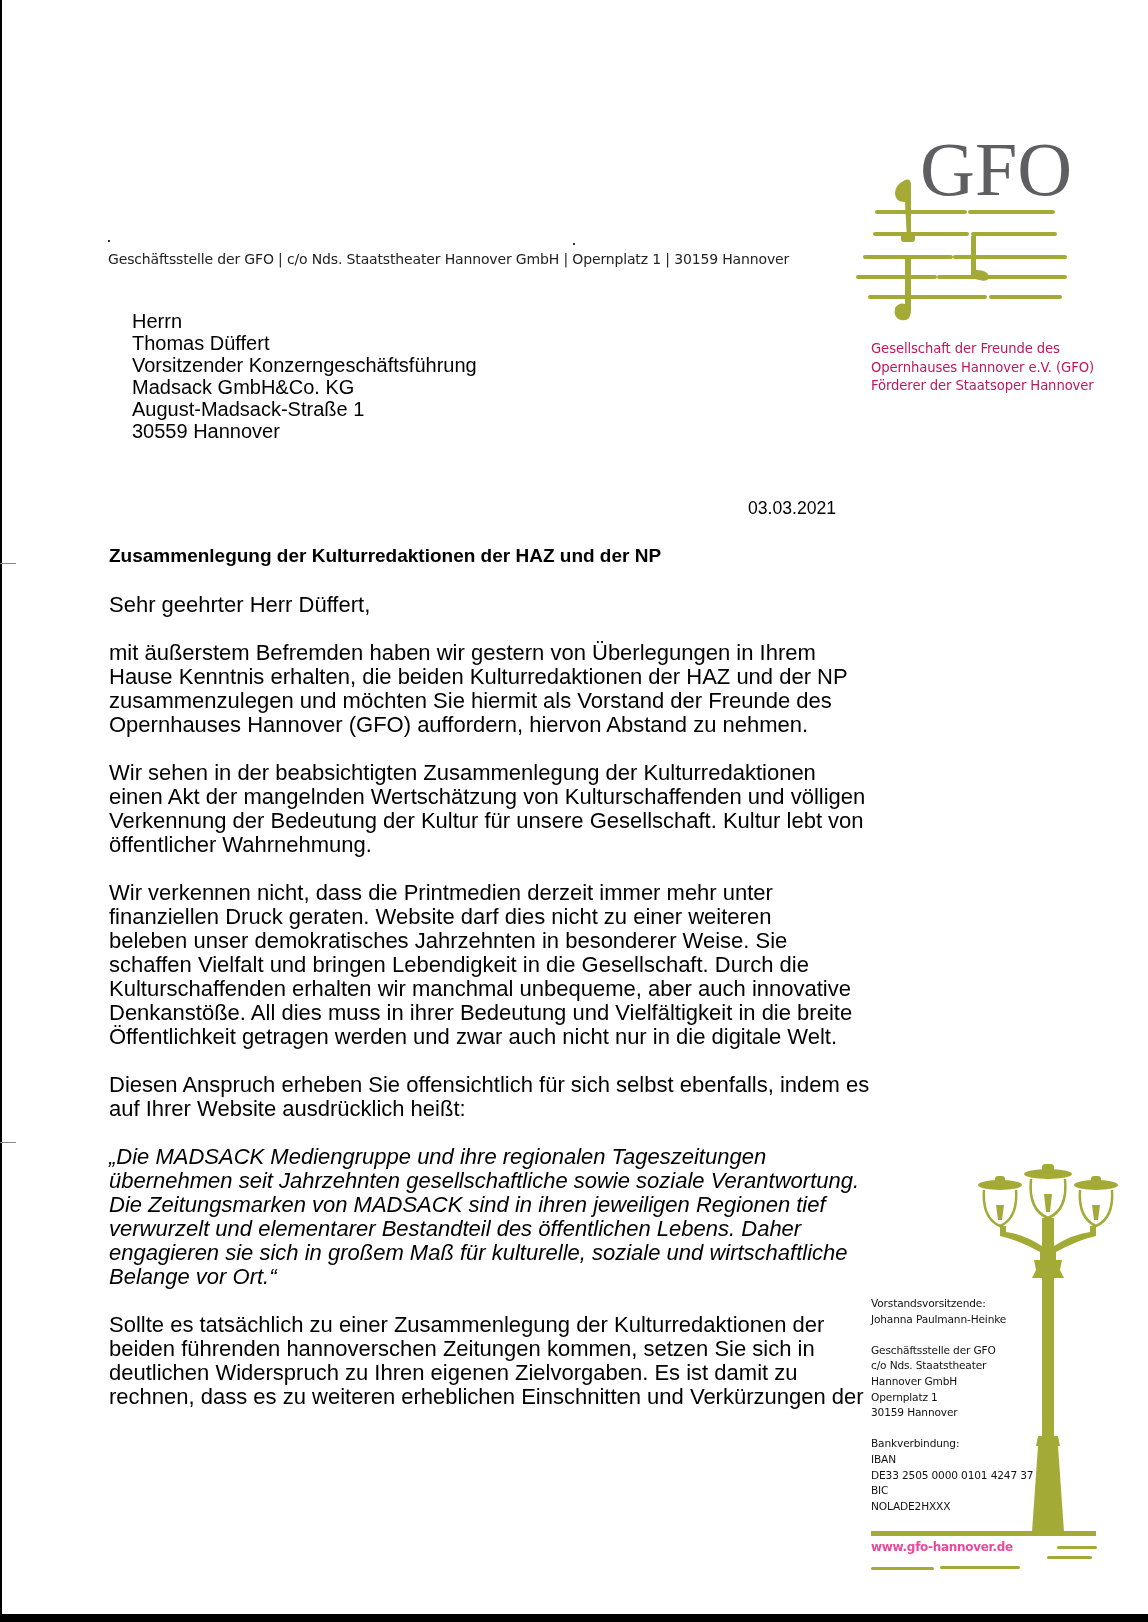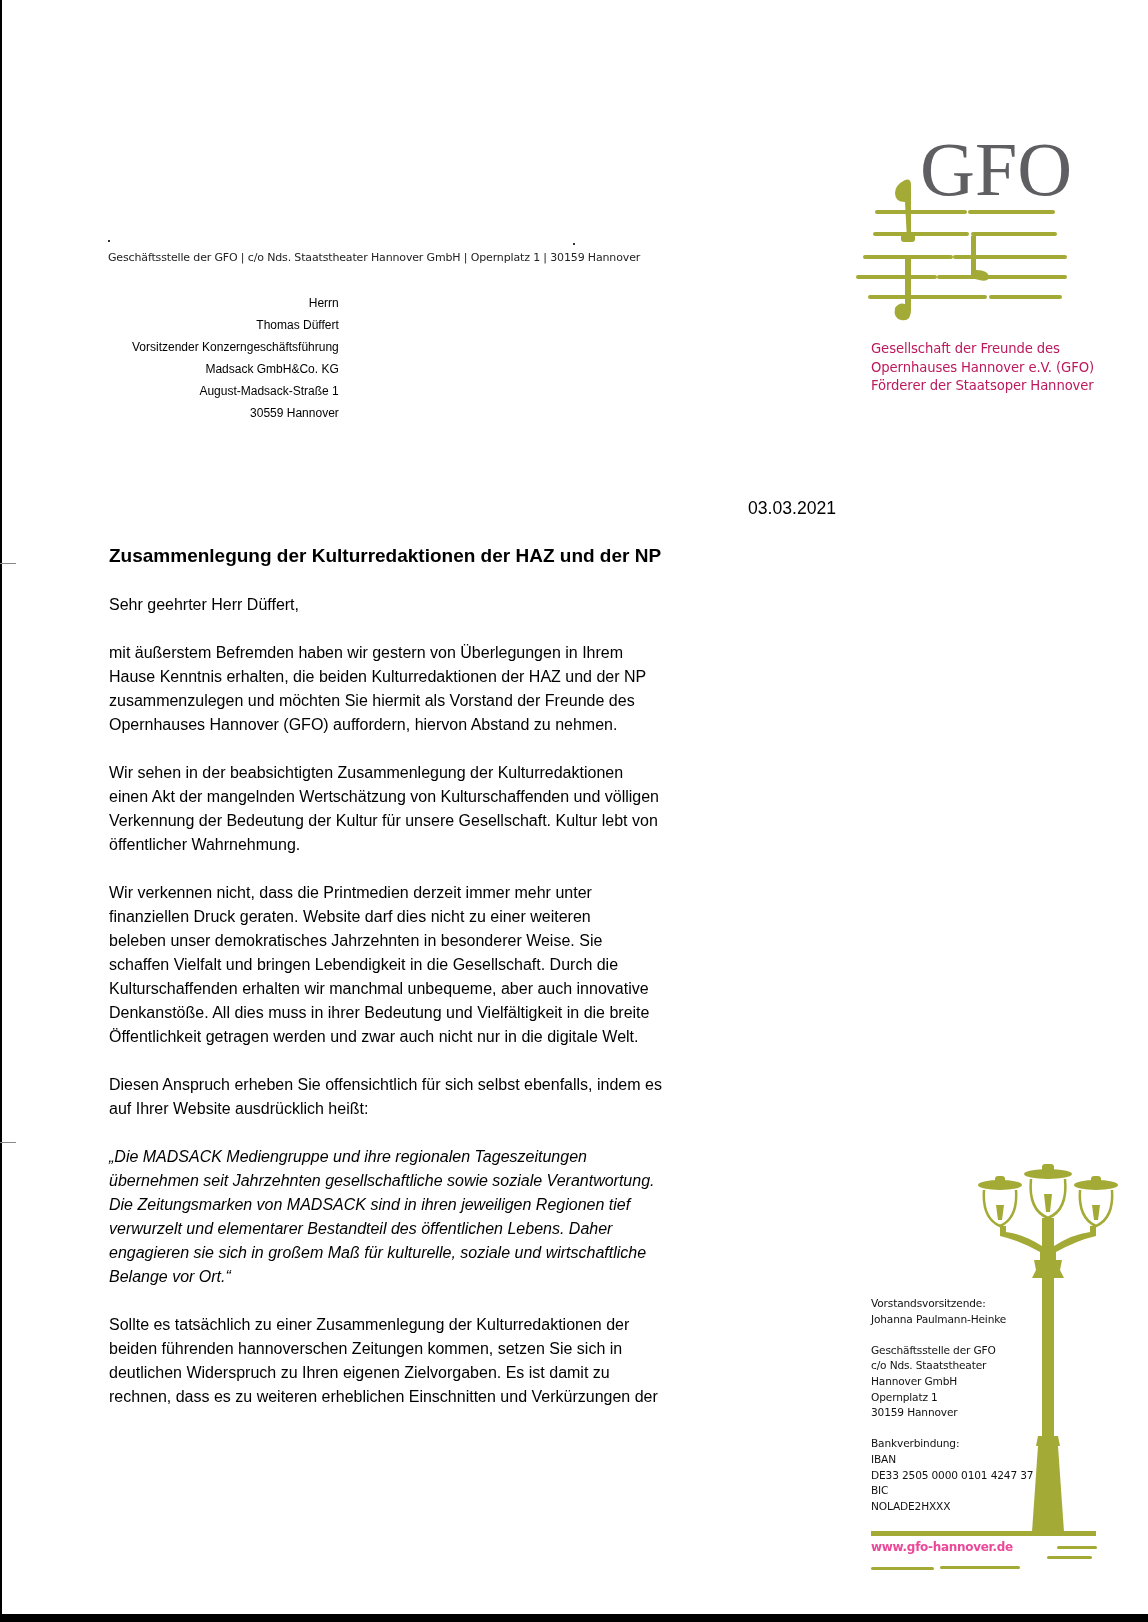--- a/index.html
+++ b/index.html
@@ -4,28 +4,28 @@
 <style>
   html, body { margin:0; padding:0; background:#ffffff; }
   body { width:1148px; height:1622px; position:relative; overflow:hidden; font-family:"Liberation Sans", sans-serif; color:#000; }
   .page-border-left { position:absolute; left:0; top:0; width:2px; height:1614px; background:#000; }
   .page-border-bottom { position:absolute; left:0; top:1614px; width:1148px; height:8px; background:#000; }
   .margin-mark { position:absolute; left:0; width:16px; height:1px; background:#888; }
 
   .logo { position:absolute; left:855px; top:130px; width:230px; height:195px; }
   .org-block { position:absolute; left:871px; top:340px; font-family:"DejaVu Sans", sans-serif; font-size:13.2px; line-height:18.5px; color:#be185d; letter-spacing:-0.1px; }
 
-  .sender-line { position:absolute; left:108px; top:251px; font-family:"DejaVu Sans", sans-serif; font-size:11px; color:#222; letter-spacing:-0.15px; }
+  .sender-line { position:absolute; left:108px; top:251px; font-family:"DejaVu Sans", sans-serif; font-size:14px; color:#222; letter-spacing:-0.15px; }
   .dot { position:absolute; width:2px; height:2px; background:#333; }
 
-  .address { position:absolute; left:132px; top:292px; font-size:12px; line-height:22px;text-align:right; }
+  .address { position:absolute; left:132px; top:310px; font-size:20px; line-height:22px; }
   .date { position:absolute; left:748px; top:498px; font-size:17.6px; }
   .subject { position:absolute; left:109px; top:545px; font-size:19px; font-weight:bold; }
 
-  .body { position:absolute; left:109px; top:593px; width:740px; font-size:16px; line-height:24px; }
+  .body { position:absolute; left:109px; top:593px; width:740px; font-size:22px; line-height:24px; }
   .body p { margin:0 0 24px 0; }
   .body p.quote { font-style:italic; }
   .body .line { display:block; white-space:nowrap; }
 
   .lamp { position:absolute; left:978px; top:1160px; width:140px; height:380px; }
 
   .footer-block { position:absolute; left:871px; top:1296px; font-family:"DejaVu Sans", sans-serif; font-size:10.6px; line-height:15.6px; color:#111; letter-spacing:-0.15px; }
   .footer-block .gap { height:15.6px; }
   .base-bar { position:absolute; left:871px; top:1531px; width:225px; height:5px; background:#a3ab36; }
   .website { position:absolute; left:871px; top:1540px; font-family:"DejaVu Sans", sans-serif; font-weight:bold; font-size:12px; color:#ec4899; letter-spacing:-0.3px; }

